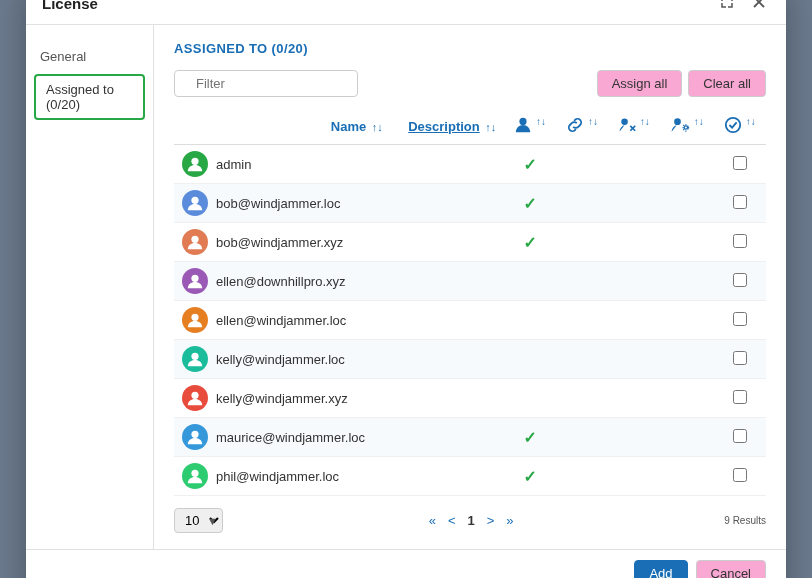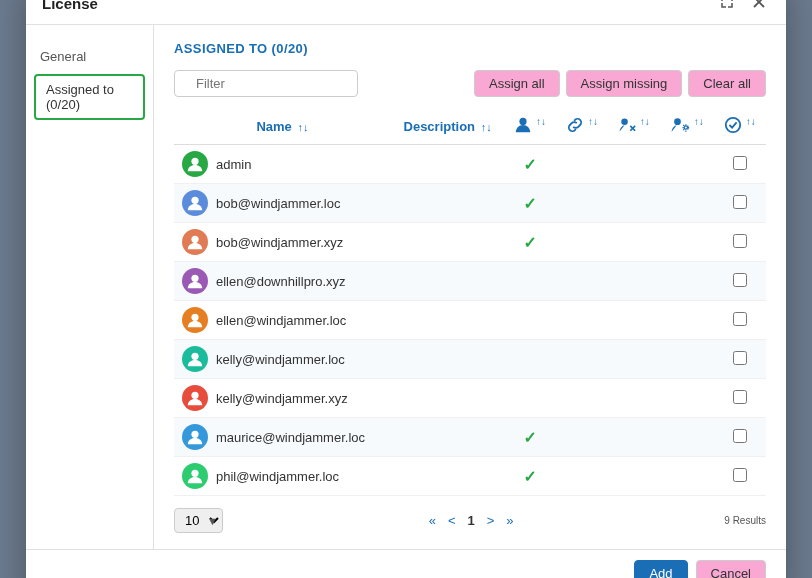--- a/index.html
+++ b/index.html
@@ -123,21 +123,21 @@
     table {
       width: 100%;
       border-collapse: collapse;
       font-size: 13px;
     }
     thead tr {
       border-bottom: 1px solid #ddd;
     }
     thead th {
       padding: 7px 8px;
-      text-align: center;
+      text-align: right;
       color: #1a6eb5;
       font-weight: 600;
       white-space: nowrap;
       font-size: 13px;
     }
     thead th.center { text-align: center; }
     tbody tr {
       border-bottom: 1px solid #f0f0f0;
     }
     tbody tr:nth-child(even) { background: #f7fafd; }
@@ -257,34 +257,33 @@
       </div>
     </div>
 
     <div class="main-content">
       <div class="section-title">ASSIGNED TO (0/20)</div>
 
       <div class="toolbar">
         <input class="filter-input" type="text" placeholder="Filter" style="">
         <div class="toolbar-buttons">
           <button class="btn">Assign all</button>
-          <button class="btn">Assign missing</button>
           <button class="btn">Clear all</button>
         </div>
       </div>
 
       <table>
         <thead>
           <tr>
             <th>
               <span style="color:#1a6eb5;">Name</span>
               <span style="cursor:pointer; color:#1a6eb5; font-size:11px; margin-left:2px;">↑↓</span>
             </th>
             <th>
-              <span style="color:#1a6eb5;">Description</span>
+              <span style="color:#1a6eb5;text-decoration:underline;">Description</span>
               <span style="cursor:pointer; color:#1a6eb5; font-size:11px; margin-left:2px;">↑↓</span>
             </th>
             <th class="center" style="cursor:pointer;">
               
               <svg width="18" height="18" viewBox="0 0 20 20" fill="#1a6eb5">
                 <circle cx="10" cy="6" r="4"></circle>
                 <path d="M2 18c0-4.4 3.6-8 8-8s8 3.6 8 8H2z"></path>
               </svg>
               <span style="font-size:10px; color:#1a6eb5; vertical-align:top;">↑↓</span>
             </th>

